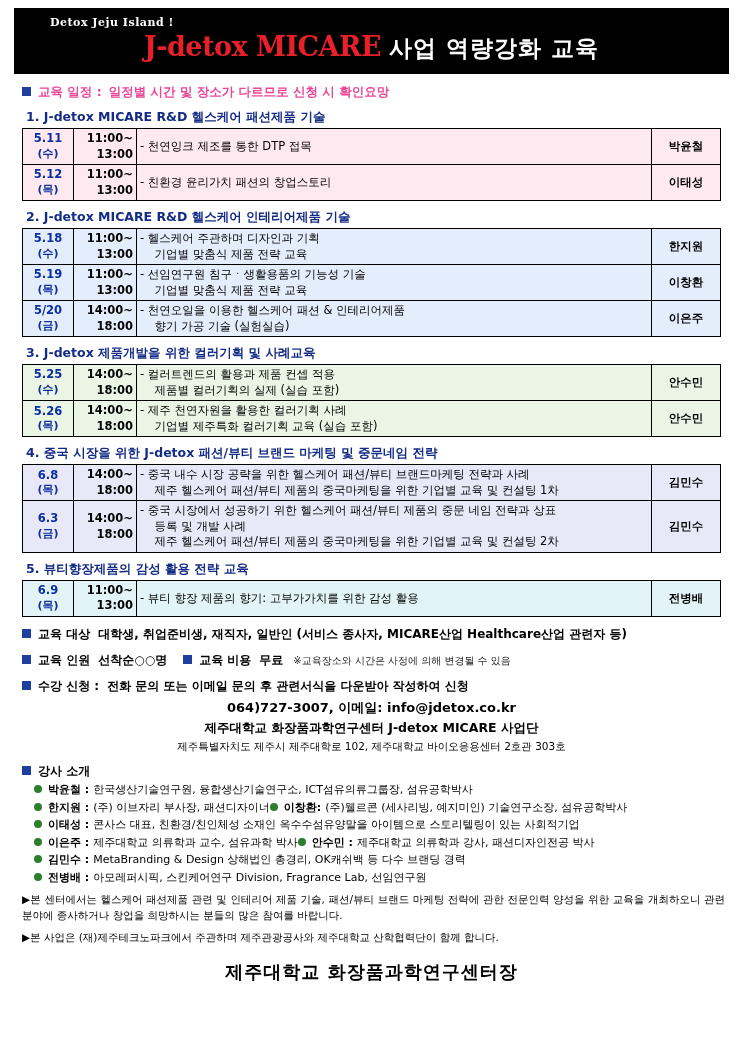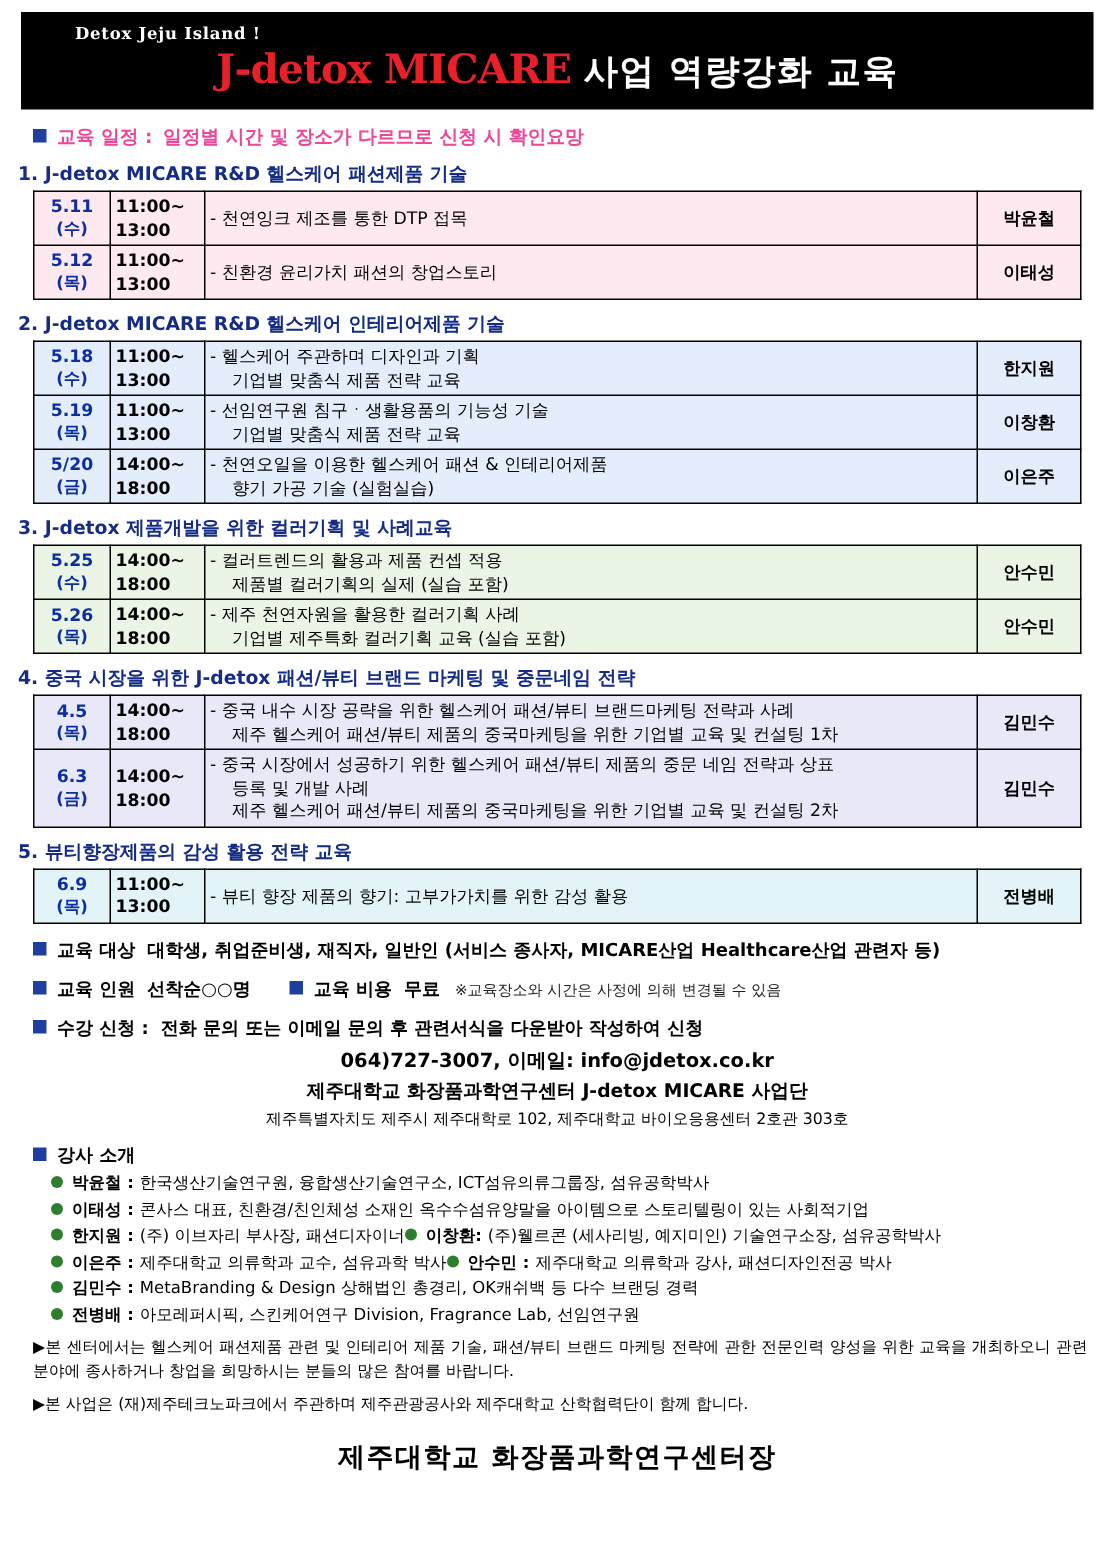--- a/index.html
+++ b/index.html
@@ -61,21 +61,21 @@
     width:9px;height:9px;
     background:#1f3f9e;
     margin-right:7px;
     flex:0 0 auto;
     position:relative;
     top:0px;
   }
 
   
   .sec-title{
-    margin:8px 0 2px 12px;
+    margin:8px 0 2px 26px;
     font-size:12.5px;
     font-weight:bold;
     color:#152c87;
   }
 
   
   table.sched{
     border-collapse:collapse;
     width:699px;
     margin:0 0 0 22px;
@@ -83,21 +83,21 @@
     padding-left:41px;
   }
   table.sched td{
     border:1px solid #000;
     font-size:11.5px;
     padding:2px 3px;
     vertical-align:middle;
     line-height:1.35;
   }
   td.c-date{width:44px;text-align:center;font-weight:bold;color:#0b2fa0;white-space:nowrap;}
-  td.c-time{width:56px;text-align:left;font-weight:bold;white-space:nowrap;}
+  td.c-time{width:56px;text-align:right;font-weight:bold;white-space:nowrap;}
   td.c-desc{padding-left:6px;}
   td.c-name{width:62px;text-align:center;font-weight:bold;white-space:nowrap;}
   .date-d{font-size:11px;}
   .time-2{display:block;}
   .desc-l{display:block;white-space:nowrap;}
 
   
   .th-pink td{background:#fde9ef;}
   .th-blue td{background:#e4edfb;}
   .th-green td{background:#eaf5e6;}
@@ -108,21 +108,21 @@
   .info-row{
     display:flex;
     align-items:baseline;
     margin:9px 0 0 22px;
     font-size:12px;
   }
   .info-row .lbl{font-weight:bold;color:#000;}
   .info-row .val{margin-left:8px;font-weight:bold;}
   .small-note{font-size:10px;font-weight:normal;margin-left:10px;color:#222;}
   .inline-group{display:flex;align-items:baseline;}
-  .gap{margin-left:26px;}
+  .gap{margin-left:16px;}
 
   .apply-block{margin:4px 0 0 0;}
   .center-line{text-align:center;font-size:13px;font-weight:bold;margin-top:3px;}
   .center-line.small{font-size:12.5px;}
   .center-line.tiny{font-size:10.5px;font-weight:normal;}
 
   
   .lect-list{margin:2px 0 0 34px;}
   .lect-item{
     display:flex;align-items:baseline;
@@ -283,21 +283,21 @@
             </td>
             <td class="c-name">안수민</td>
           </tr>
         </tbody>
       </table>
       <div class="sec-title">4. 중국 시장을 위한 J-detox 패션/뷰티 브랜드 마케팅 및 중문네임 전략</div>
       <table class="sched th-lav">
         <tbody>
           <tr>
             <td class="c-date">
-              <span style="display: block;">4.5</span>
+              <span style="display: block;">6.8</span>
               <span class="date-d" style="display: block;">(목)</span>
             </td>
             <td class="c-time">
               <span class="time-2">14:00~</span>
               <span class="time-2">18:00</span>
             </td>
             <td class="c-desc">
               <span class="desc-l">- 중국 내수 시장 공략을 위한 헬스케어 패션/뷰티 브랜드마케팅 전략과 사례</span>
               <span class="desc-l">&nbsp;&nbsp;&nbsp;&nbsp;제주 헬스케어 패션/뷰티 제품의 중국마케팅을 위한 기업별 교육 및 컨설팅 1차</span>
             </td>
@@ -376,28 +376,28 @@
     <span class="lbl">강사 소개</span>
   </div>
   <div class="lect-list" id="lect-root">
       <div class="lect-item">
         <span class="dot"></span>
         <span style="font-weight:bold;">박윤철 :</span>
         <span style="margin-left:4px;">한국생산기술연구원, 융합생산기술연구소, ICT섬유의류그룹장, 섬유공학박사</span>
       </div>
       <div class="lect-item">
         <span class="dot"></span>
-        <span style="font-weight:bold;">이태성 :</span>
-        <span style="margin-left:4px;">콘사스 대표, 친환경/친인체성 소재인 옥수수섬유양말을 아이템으로 스토리텔링이 있는 사회적기업</span>
-      </div>
-      <div class="lect-item">
-        <span class="dot"></span>
         <span style="font-weight:bold;">한지원 :</span>
         <span style="margin-left:4px;">(주) 이브자리 부사장, 패션디자이너</span>
         <span class="second"><span class="dot"></span><span style="font-weight:bold;">이창환:</span><span style="margin-left:4px;">(주)웰르콘 (세사리빙, 예지미인) 기술연구소장, 섬유공학박사</span></span>
+      </div>
+      <div class="lect-item">
+        <span class="dot"></span>
+        <span style="font-weight:bold;">이태성 :</span>
+        <span style="margin-left:4px;">콘사스 대표, 친환경/친인체성 소재인 옥수수섬유양말을 아이템으로 스토리텔링이 있는 사회적기업</span>
       </div>
       <div class="lect-item">
         <span class="dot"></span>
         <span style="font-weight:bold;">이은주 :</span>
         <span style="margin-left:4px;">제주대학교 의류학과 교수, 섬유과학 박사</span>
         <span class="second"><span class="dot"></span><span style="font-weight:bold;">안수민 :</span><span style="margin-left:4px;">제주대학교 의류학과 강사, 패션디자인전공 박사</span></span>
       </div>
       <div class="lect-item">
         <span class="dot"></span>
         <span style="font-weight:bold;">김민수 :</span>

